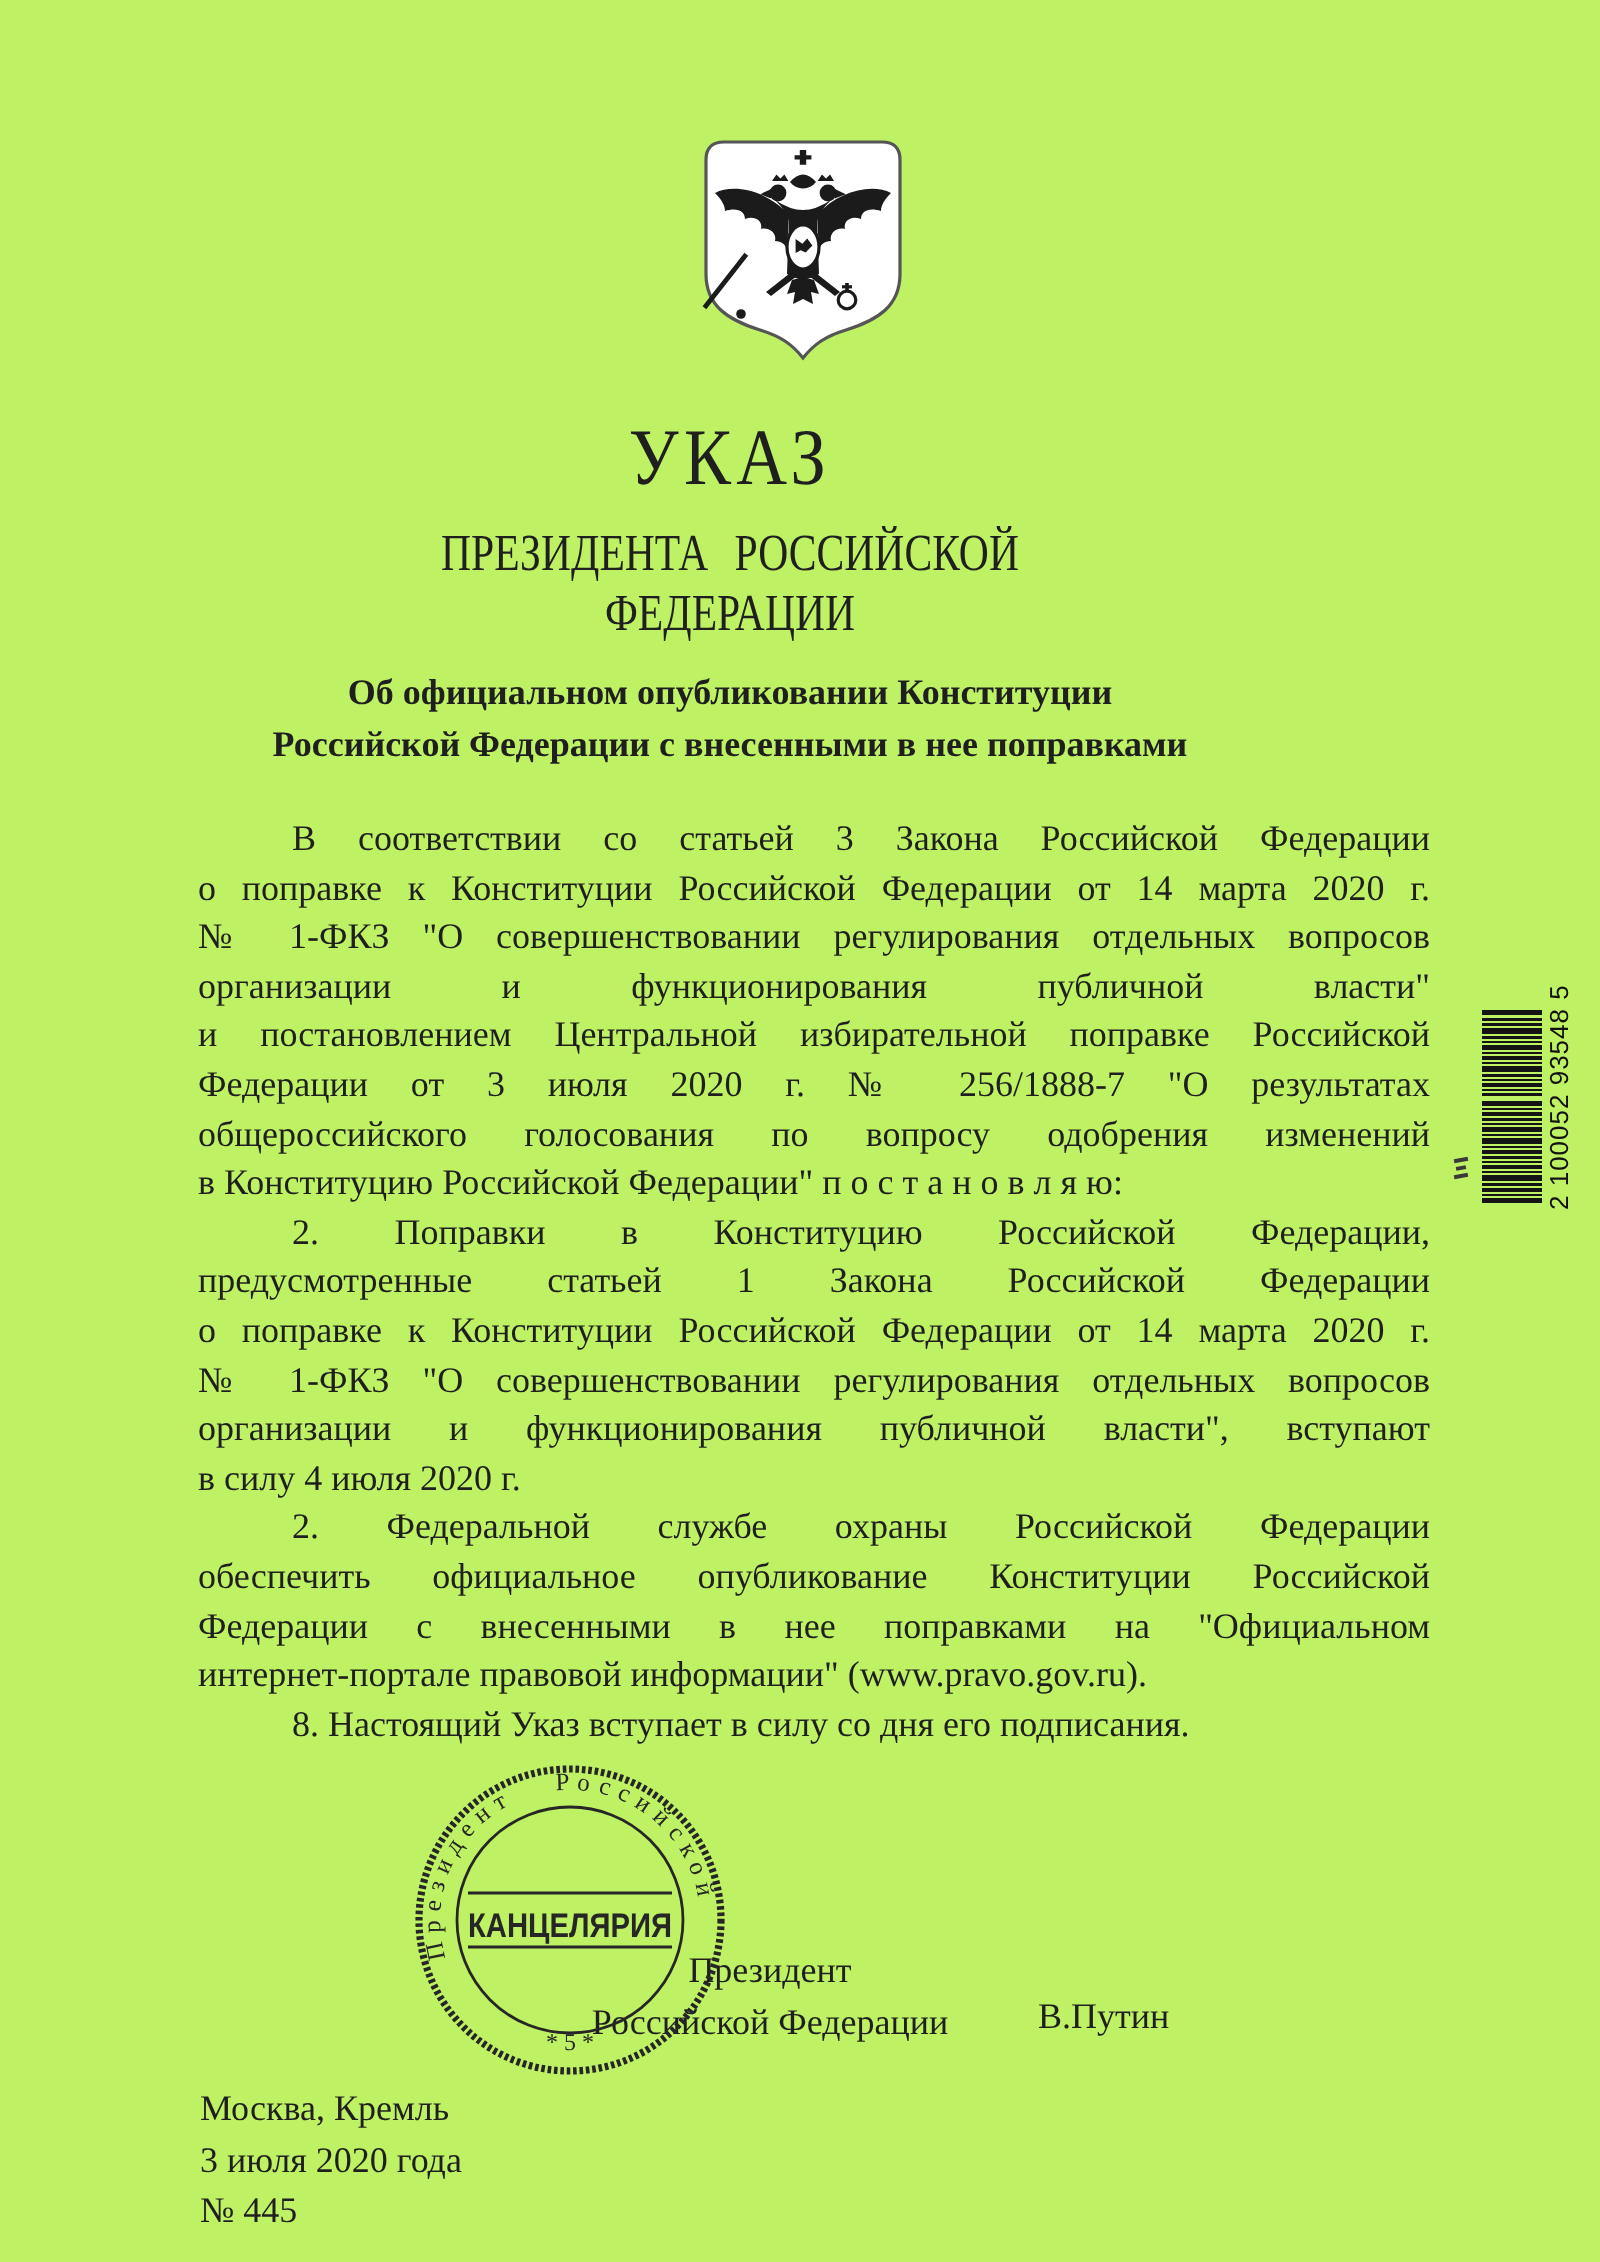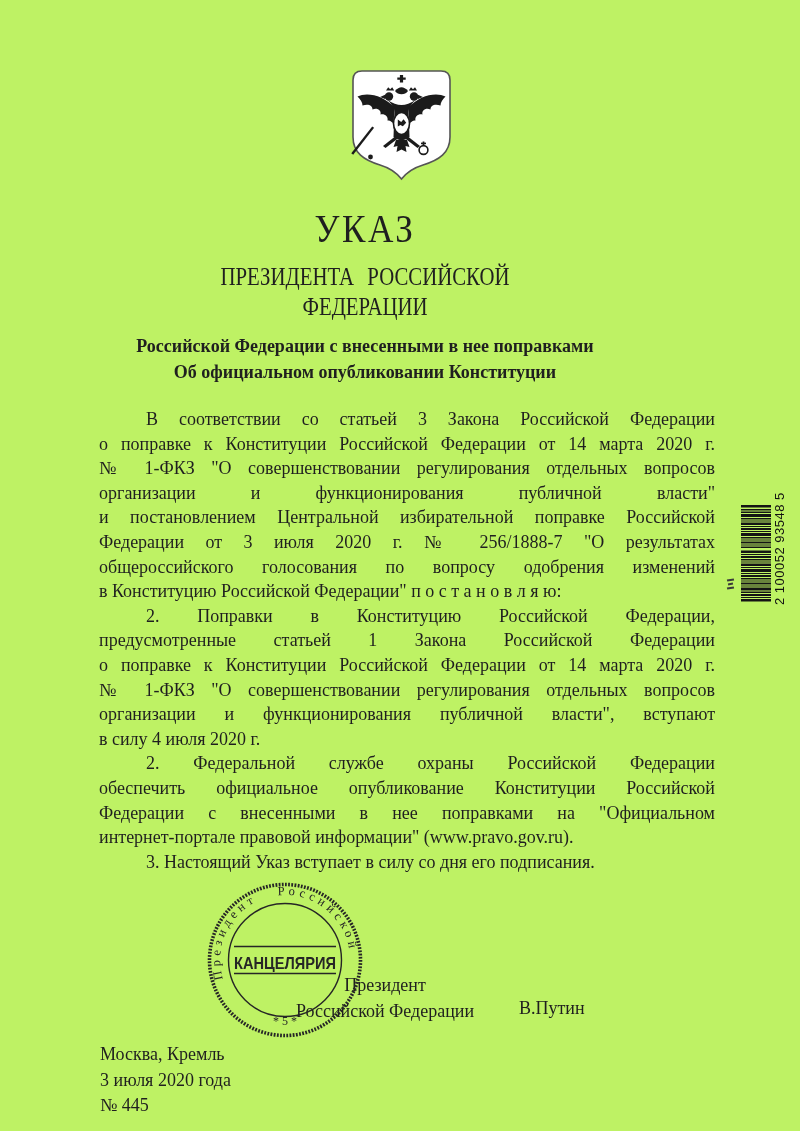--- a/index.html
+++ b/index.html
@@ -71,22 +71,22 @@
       <path d="M55 66 l14 11 l-2.5 2 l-13 -10 Z"></path>
       <path d="M46 66 l-14 11 l2.5 2 l13 -10 Z"></path>
     </g>
     <ellipse cx="50.5" cy="54.5" rx="8" ry="11" fill="#ffffff" stroke="#1b1b1b" stroke-width="1.6"></ellipse>
     <path d="M46.8 50.5 l3.4 2.4 l2.4 -2.6 l2.6 3.4 l-3.4 3.6 l-2.4 -1.2 l-2.6 1.4 Z" fill="#1b1b1b"></path>
   </svg>
 
   <div class="abs center-col doc-type">УКАЗ</div>
   <div class="abs center-col issuer">ПРЕЗИДЕНТА РОССИЙСКОЙ ФЕДЕРАЦИИ</div>
   <div class="abs center-col subject">
+    <div>Об официальном опубликовании Конституции</div>
     <div>Российской Федерации с внесенными в нее поправками</div>
-    <div>Об официальном опубликовании Конституции</div>
   </div>
 
   <div class="abs body-text">
       <div class="bline first">В соответствии со статьей 3 Закона Российской Федерации</div>
       <div class="bline">о поправке к Конституции Российской Федерации от 14 марта 2020 г.</div>
       <div class="bline">№ 1-ФКЗ "О совершенствовании регулирования отдельных вопросов</div>
       <div class="bline">организации и функционирования публичной власти"</div>
       <div class="bline">и постановлением Центральной избирательной поправке Российской</div>
       <div class="bline">Федерации от 3 июля 2020 г. № 256/1888-7 "О результатах</div>
       <div class="bline">общероссийского голосования по вопросу одобрения изменений</div>
@@ -94,21 +94,21 @@
       <div class="bline first">2. Поправки в Конституцию Российской Федерации,</div>
       <div class="bline">предусмотренные статьей 1 Закона Российской Федерации</div>
       <div class="bline">о поправке к Конституции Российской Федерации от 14 марта 2020 г.</div>
       <div class="bline">№ 1-ФКЗ "О совершенствовании регулирования отдельных вопросов</div>
       <div class="bline">организации и функционирования публичной власти", вступают</div>
       <div class="bline last">в силу 4 июля 2020 г.</div>
       <div class="bline first">2. Федеральной службе охраны Российской Федерации</div>
       <div class="bline">обеспечить официальное опубликование Конституции Российской</div>
       <div class="bline">Федерации с внесенными в нее поправками на "Официальном</div>
       <div class="bline last">интернет-портале правовой информации" (www.pravo.gov.ru).</div>
-      <div class="bline first last">3. Настоящий Указ вступает в силу со дня его подписания.</div>
+      <div class="bline first last">8. Настоящий Указ вступает в силу со дня его подписания.</div>
     </div>
 
   <div class="abs sig-title">
     <div>Президент</div>
     <div>Российской Федерации</div>
   </div>
   <div class="abs sig-name">В.Путин</div>
 
   <svg class="abs stamp" width="164" height="164" viewBox="0 0 164 164">
     <circle cx="82" cy="82" r="75.5" fill="none" stroke="#262626" stroke-width="3.6" stroke-dasharray="1.8 1.4"></circle>

